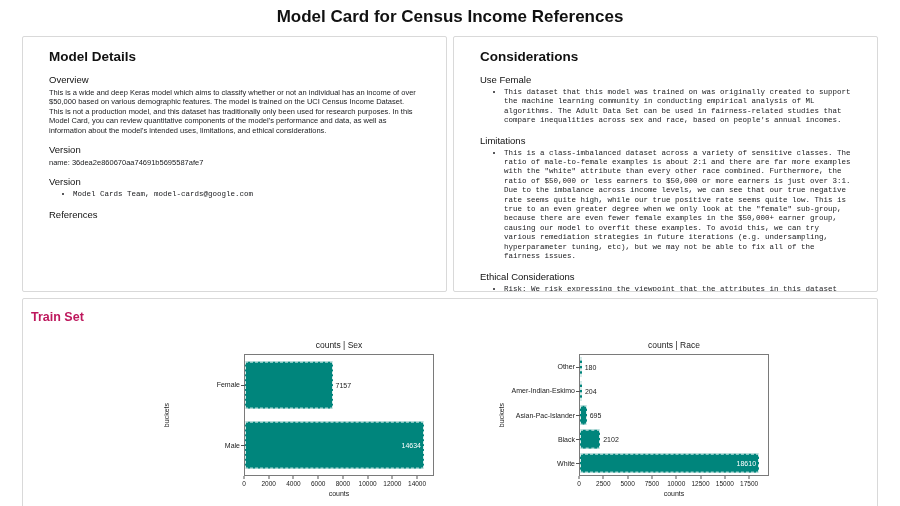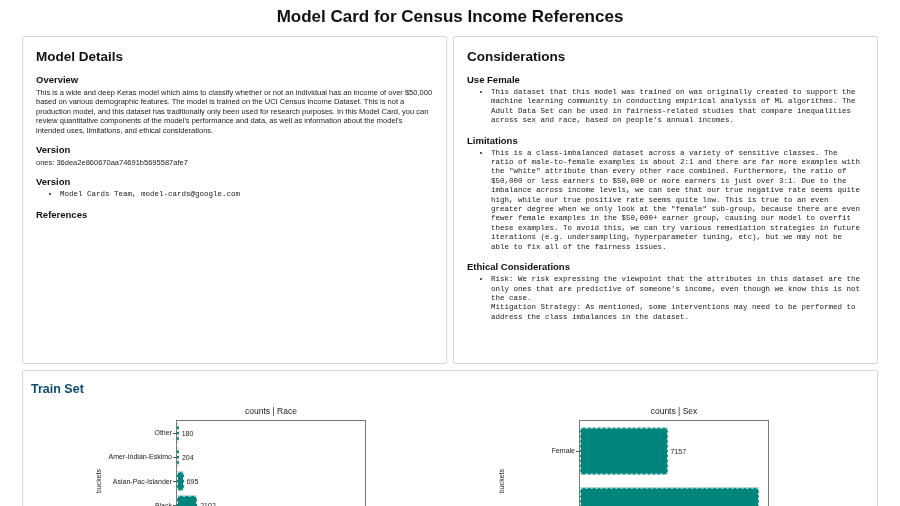--- a/index.html
+++ b/index.html
@@ -24,33 +24,33 @@
     gap: 5px;
     margin: 0 22px;
   }
   .panel {
     border: 1px solid #d9d9d9;
     border-radius: 2px;
     background: #fff;
   }
   .panel.half {
     flex: 0 0 calc(50% - 3px);
-    height: 328px;
-    padding: 10px 13px;
+    height: 256px;
+    padding: 10px 26px;
     overflow: hidden;
   }
   .panel h2 {
     font-size: 13.5px;
     font-weight: bold;
     color: #111;
     margin: 2px 0 10px 0;
   }
   .subhead {
     font-size: 9.5px;
-    font-weight: bold;
+    font-weight: normal;
     color: #111;
     margin: 9px 0 3px 0;
   }
   .body-text, .bullets li {
     font-size: 7.5px;
     line-height: 9.4px;
     color: #202124;
     margin: 0;
   }
   .bullets {
@@ -64,22 +64,22 @@
     margin: 6px 22px 0 22px;
     border: 1px solid #d9d9d9;
     border-radius: 2px;
     height: 210px;
     padding: 9px 8px 0 8px;
     overflow: hidden;
   }
   .bottom-panel h2 {
     font-size: 12.5px;
     font-weight: bold;
-    color: #0c4a6e;
-    margin: 2px 0 10px 0;
+    color: #be185d;
+    margin: 2px 0 16px 0;
   }
   .bottom-desc {
     font-size: 7.5px;
     letter-spacing: -0.05px;
     color: #202124;
     white-space: nowrap;
     margin: 0;
   }
   .charts-row { display: flex; margin-top: 10px; }
   .chart { flex: 0 0 auto; }
@@ -171,21 +171,21 @@
 
 <div class="top-row">
 
   <div class="panel half">
     <h2>Model Details</h2>
 
     <div class="subhead">Overview</div>
     <p class="body-text">This is a wide and deep Keras model which aims to classify whether or not an individual has an income of over $50,000 based on various demographic features. The model is trained on the UCI Census Income Dataset. This is not a production model, and this dataset has traditionally only been used for research purposes. In this Model Card, you can review quantitative components of the model's performance and data, as well as information about the model's intended uses, limitations, and ethical considerations.</p>
 
     <div class="subhead">Version</div>
-    <p class="body-text">ones: 36dea2e860670aa74691b5695587afe7</p>
+    <p class="body-text">name: 36dea2e860670aa74691b5695587afe7</p>
 
     <div class="subhead">Version</div>
     <ul class="bullets">
         <li>Model Cards Team, model-cards@google.com</li>
       </ul>
 
     <div class="subhead">References</div>
   </div>
 
   <div class="panel half">
@@ -207,20 +207,62 @@
 Mitigation Strategy: As mentioned, some interventions may need to be performed to address the class imbalances in the dataset.</li>
       </ul>
   </div>
 
 </div>
 
 <div class="bottom-panel">
   <h2>Train Set</h2>
 
   <div class="charts-row">
+
+    <div class="chart chart-sex">
+      <div class="chart-title">counts | Sex</div>
+      <div class="chart-body">
+        <div class="ylabel-wrap">
+          <span class="ylabel">buckets</span>
+        </div>
+        <div class="labelcol">
+            <div class="cat">Female</div>
+            <div class="cat">Male</div>
+          </div>
+        <div class="plot">
+            <div class="band">
+              <div class="bar" style="width: 46.5647%; background: rgb(0, 133, 124);"></div>
+              <span class="val outside" style="left: calc(46.5647% + 3px);">7157</span>
+            </div>
+            <div class="band">
+              <div class="bar" style="width: 95.2115%; background: rgb(0, 133, 124);"></div>
+              <span class="val inside" style="left: calc(95.2115% - 3px);">14634</span>
+            </div>
+          </div>
+      </div>
+      <div class="xaxis">
+          <span class="tickmark" style="left: 0%;"></span>
+          <span class="ticklabel" style="left: 0%;">0</span>
+          <span class="tickmark" style="left: 13.0124%;"></span>
+          <span class="ticklabel" style="left: 13.0124%;">2000</span>
+          <span class="tickmark" style="left: 26.0247%;"></span>
+          <span class="ticklabel" style="left: 26.0247%;">4000</span>
+          <span class="tickmark" style="left: 39.0371%;"></span>
+          <span class="ticklabel" style="left: 39.0371%;">6000</span>
+          <span class="tickmark" style="left: 52.0494%;"></span>
+          <span class="ticklabel" style="left: 52.0494%;">8000</span>
+          <span class="tickmark" style="left: 65.0618%;"></span>
+          <span class="ticklabel" style="left: 65.0618%;">10000</span>
+          <span class="tickmark" style="left: 78.0742%;"></span>
+          <span class="ticklabel" style="left: 78.0742%;">12000</span>
+          <span class="tickmark" style="left: 91.0865%;"></span>
+          <span class="ticklabel" style="left: 91.0865%;">14000</span>
+        </div>
+      <div class="xlabel">counts</div>
+    </div>
 
     <div class="chart chart-race">
       <div class="chart-title">counts | Race</div>
       <div class="chart-body">
         <div class="ylabel-wrap">
           <span class="ylabel">buckets</span>
         </div>
         <div class="labelcol">
             <div class="cat">Other</div>
             <div class="cat">Amer-Indian-Eskimo</div>
@@ -265,56 +307,14 @@
           <span class="tickmark" style="left: 63.9713%;"></span>
           <span class="ticklabel" style="left: 63.9713%;">12500</span>
           <span class="tickmark" style="left: 76.7656%;"></span>
           <span class="ticklabel" style="left: 76.7656%;">15000</span>
           <span class="tickmark" style="left: 89.5599%;"></span>
           <span class="ticklabel" style="left: 89.5599%;">17500</span>
         </div>
       <div class="xlabel">counts</div>
     </div>
 
-    <div class="chart chart-sex">
-      <div class="chart-title">counts | Sex</div>
-      <div class="chart-body">
-        <div class="ylabel-wrap">
-          <span class="ylabel">buckets</span>
-        </div>
-        <div class="labelcol">
-            <div class="cat">Female</div>
-            <div class="cat">Male</div>
-          </div>
-        <div class="plot">
-            <div class="band">
-              <div class="bar" style="width: 46.5647%; background: rgb(0, 133, 124);"></div>
-              <span class="val outside" style="left: calc(46.5647% + 3px);">7157</span>
-            </div>
-            <div class="band">
-              <div class="bar" style="width: 95.2115%; background: rgb(0, 133, 124);"></div>
-              <span class="val inside" style="left: calc(95.2115% - 3px);">14634</span>
-            </div>
-          </div>
-      </div>
-      <div class="xaxis">
-          <span class="tickmark" style="left: 0%;"></span>
-          <span class="ticklabel" style="left: 0%;">0</span>
-          <span class="tickmark" style="left: 13.0124%;"></span>
-          <span class="ticklabel" style="left: 13.0124%;">2000</span>
-          <span class="tickmark" style="left: 26.0247%;"></span>
-          <span class="ticklabel" style="left: 26.0247%;">4000</span>
-          <span class="tickmark" style="left: 39.0371%;"></span>
-          <span class="ticklabel" style="left: 39.0371%;">6000</span>
-          <span class="tickmark" style="left: 52.0494%;"></span>
-          <span class="ticklabel" style="left: 52.0494%;">8000</span>
-          <span class="tickmark" style="left: 65.0618%;"></span>
-          <span class="ticklabel" style="left: 65.0618%;">10000</span>
-          <span class="tickmark" style="left: 78.0742%;"></span>
-          <span class="ticklabel" style="left: 78.0742%;">12000</span>
-          <span class="tickmark" style="left: 91.0865%;"></span>
-          <span class="ticklabel" style="left: 91.0865%;">14000</span>
-        </div>
-      <div class="xlabel">counts</div>
-    </div>
-
   </div>
 </div>
 
 </body></html>

